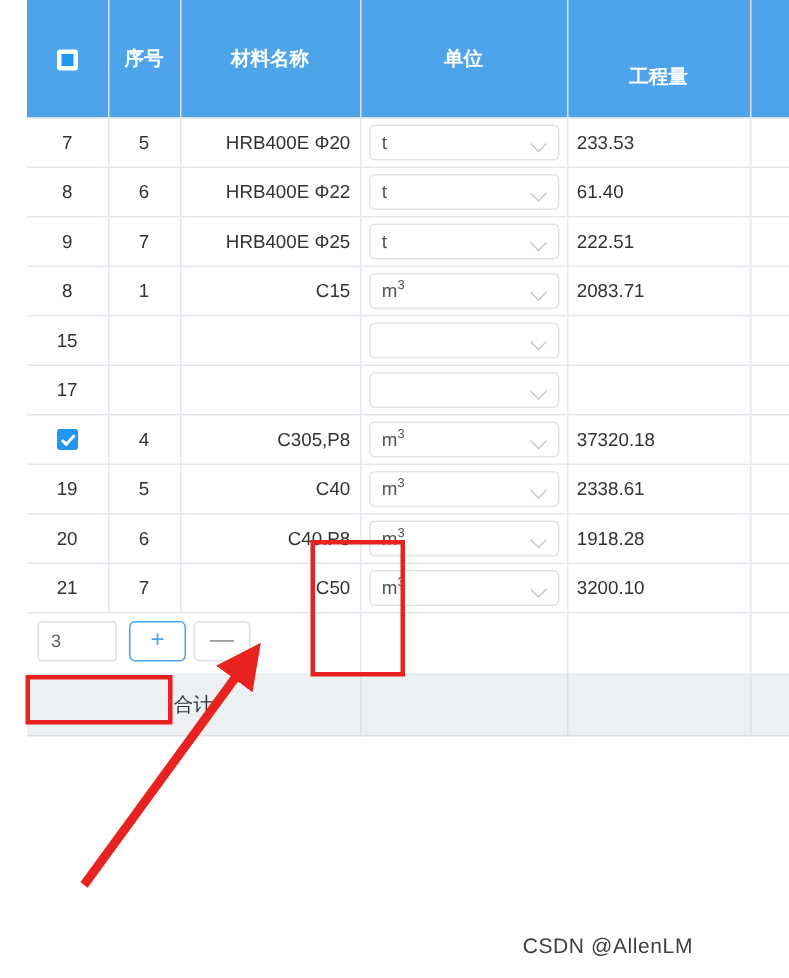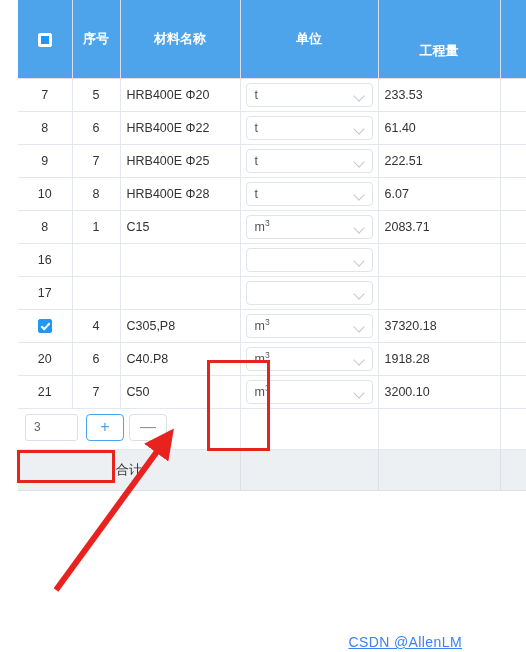--- a/index.html
+++ b/index.html
@@ -90,21 +90,21 @@
     border-bottom: 1px solid #e4e7ed;
     box-sizing: border-box;
     vertical-align: middle;
     font-size: 12.5px;
     color: #333;
     background: #ffffff;
   }
   tbody td.td-tail { border-right: none; }
   tbody td.c-idxnum { text-align: center; }
   tbody td.c-seq    { text-align: center; }
-  tbody td.c-name   { text-align: left; }
+  tbody td.c-name   { text-align: right; }
   tbody td.c-qty    { text-align: left; padding-right: 8px; }
   tbody td.c-check  { text-align: center; }
   tbody td.c-unit   { padding: 0 5px; }
 
   
   .row-checkbox {
     width: 14px;
     height: 14px;
     background: #2196f3;
     border: 1px solid #2196f3;
@@ -216,26 +216,25 @@
     text-align: center;
     font-size: 13px;
     color: #303133;
   }
   .total-row td.td-tail { border-right: none; }
 
   
   .watermark {
     position: absolute;
     right: 8px;
-    bottom: 2px;
+    bottom: 14px;
     font-size: 14px;
-    color: #3b82f6;
+    color: #404040;
     letter-spacing: 0.4px;
     pointer-events: none;
-    text-decoration: underline;
   }
 
   
   .anno-rect {
     position: absolute;
     border: 3px solid #e8231f;
     box-sizing: border-box;
     pointer-events: none;
   }
   #anno-rect-empty-cells { left: 207px; top: 360px; width: 63px; height: 91px; }
@@ -311,47 +310,34 @@
             <td class="c-unit">
               <div class="sel">
                 <span class="sel-val">t</span>
                 <span class="chev"></span>
               </div>
             </td>
             <td class="c-qty">222.51</td>
             <td class="td-tail"></td>
           </tr>
           <tr>
-            <td class="c-idxnum c-check">10</td>
-            <td class="c-seq">8</td>
-            <td class="c-name">HRB400E Φ28</td>
-            <td class="c-unit">
-              <div class="sel">
-                <span class="sel-val">t</span>
-                <span class="chev"></span>
-              </div>
-            </td>
-            <td class="c-qty">6.07</td>
-            <td class="td-tail"></td>
-          </tr>
-          <tr>
             <td class="c-idxnum c-check">8</td>
             <td class="c-seq">1</td>
             <td class="c-name">C15</td>
             <td class="c-unit">
               <div class="sel">
                 <span class="sel-val">m<sup>3</sup></span>
                 <span class="chev"></span>
               </div>
             </td>
             <td class="c-qty">2083.71</td>
             <td class="td-tail"></td>
           </tr>
           <tr>
-            <td class="c-idxnum c-check">16</td>
+            <td class="c-idxnum c-check">15</td>
             <td class="c-seq"></td>
             <td class="c-name"></td>
             <td class="c-unit">
               <div class="sel">
                 <span class="sel-val"></span>
                 <span class="chev"></span>
               </div>
             </td>
             <td class="c-qty"></td>
             <td class="td-tail"></td>
@@ -373,20 +359,33 @@
             <td class="c-idxnum c-check"><span class="row-checkbox"></span></td>
             <td class="c-seq">4</td>
             <td class="c-name">C305,P8</td>
             <td class="c-unit">
               <div class="sel">
                 <span class="sel-val">m<sup>3</sup></span>
                 <span class="chev"></span>
               </div>
             </td>
             <td class="c-qty">37320.18</td>
+            <td class="td-tail"></td>
+          </tr>
+          <tr>
+            <td class="c-idxnum c-check">19</td>
+            <td class="c-seq">5</td>
+            <td class="c-name">C40</td>
+            <td class="c-unit">
+              <div class="sel">
+                <span class="sel-val">m<sup>3</sup></span>
+                <span class="chev"></span>
+              </div>
+            </td>
+            <td class="c-qty">2338.61</td>
             <td class="td-tail"></td>
           </tr>
           <tr>
             <td class="c-idxnum c-check">20</td>
             <td class="c-seq">6</td>
             <td class="c-name">C40.P8</td>
             <td class="c-unit">
               <div class="sel">
                 <span class="sel-val">m<sup>3</sup></span>
                 <span class="chev"></span>

